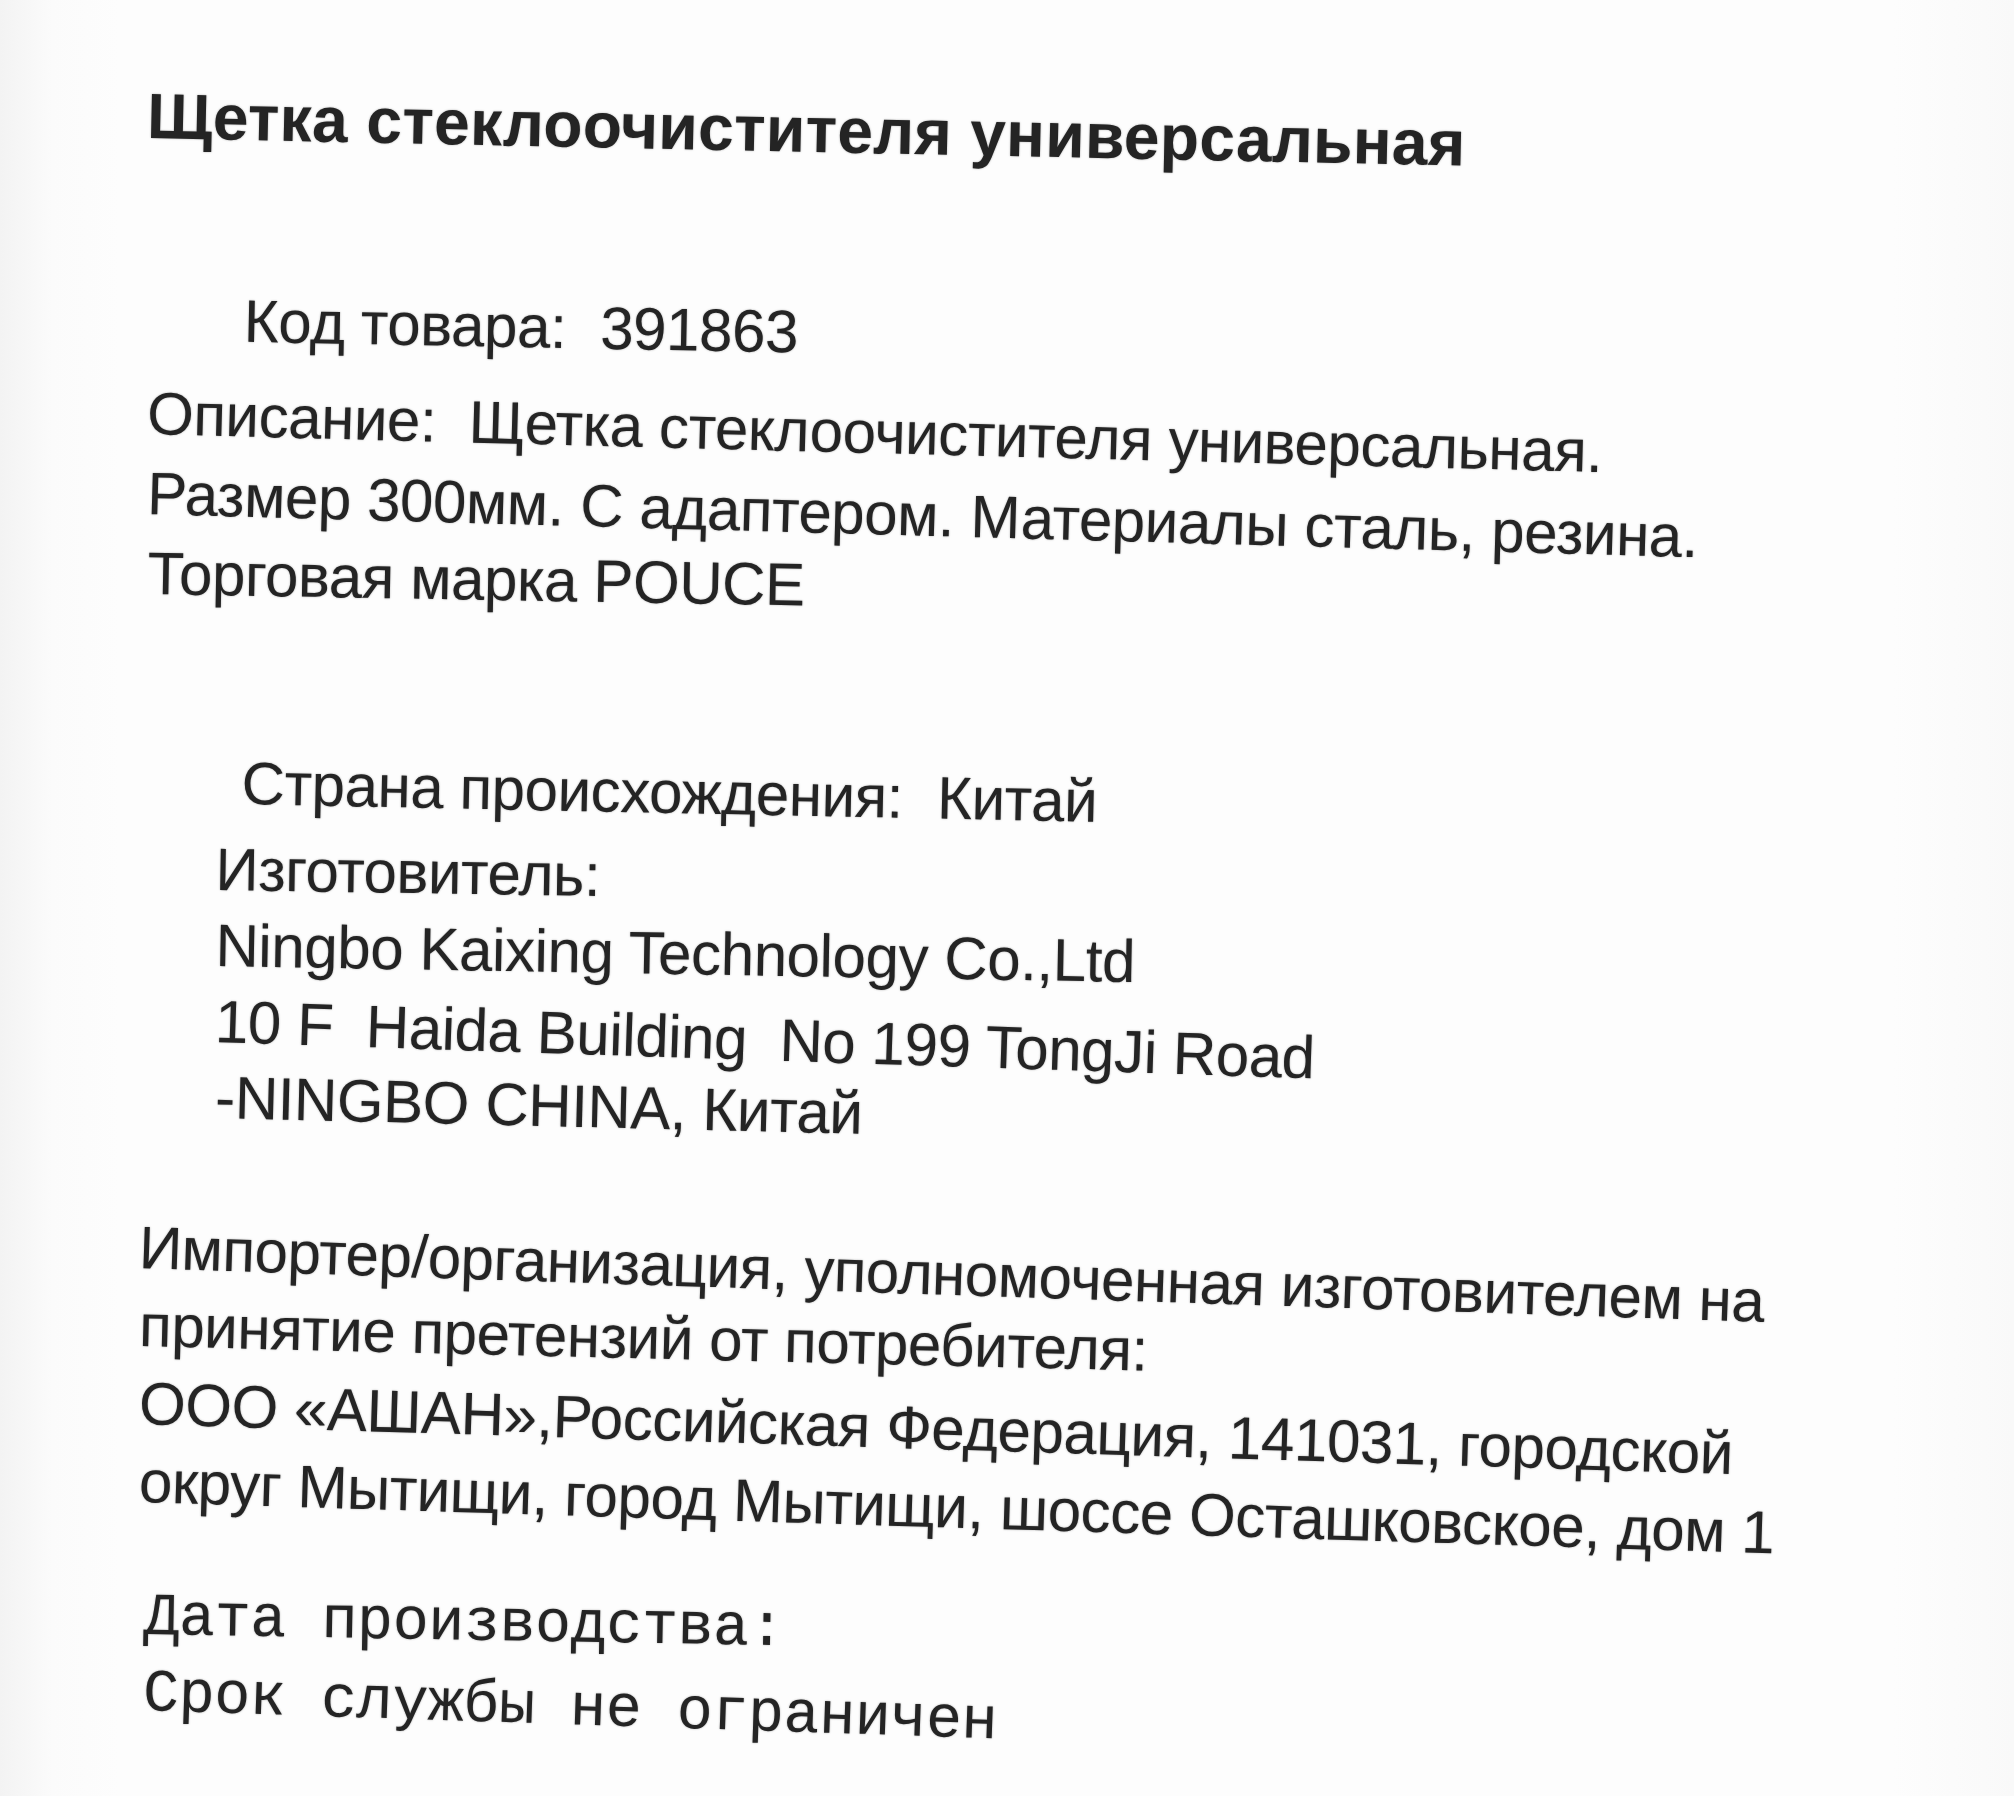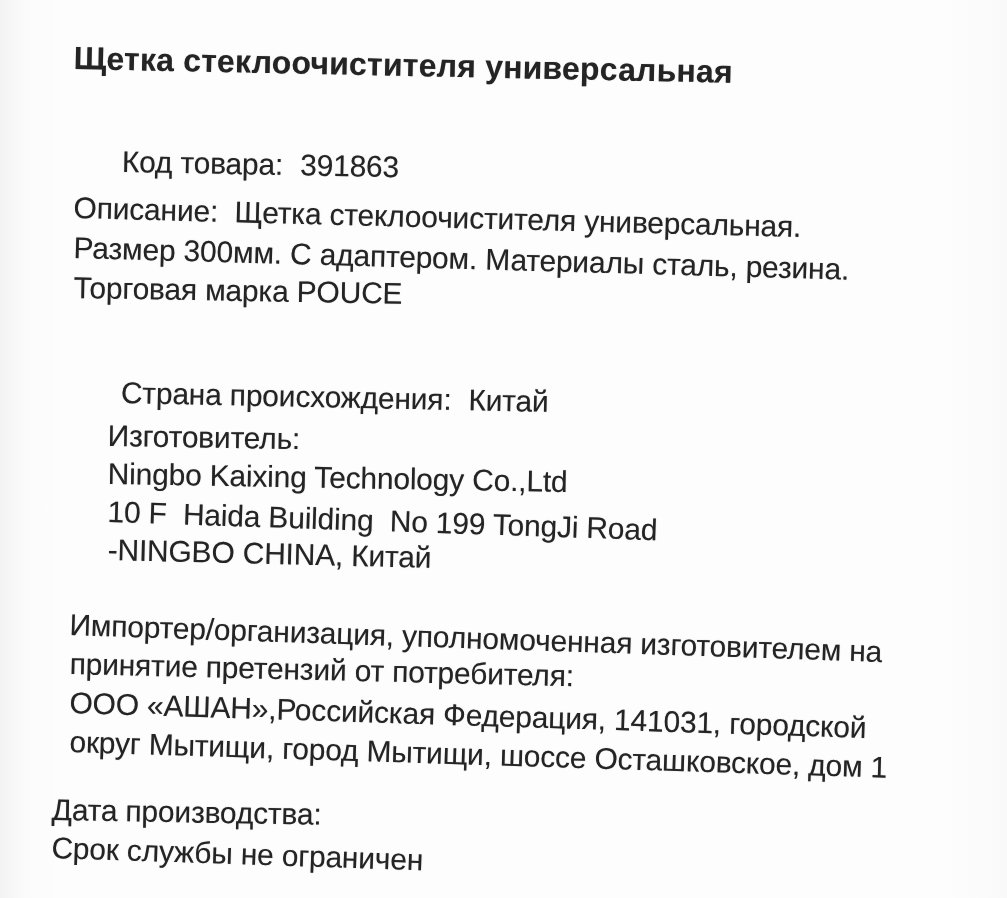--- a/index.html
+++ b/index.html
@@ -80,18 +80,18 @@
     <div class="line t14">-NINGBO CHINA, Китай</div>
   </div>
 
   <div class="sec lh39" style="left:70px; top:610px;">
     <div class="line t19">Импортер/организация, уполномоченная изготовителем на</div>
     <div class="line t14">принятие претензий от потребителя:</div>
     <div class="line t18">ООО «АШАН»,Российская Федерация, 141031, городской</div>
     <div class="line t18">округ Мытищи, город Мытищи, шоссе Осташковское, дом 1</div>
   </div>
 
-  <div class="sec lh38" style="left:52px; top:795px;">
+  <div class="sec lh38" style="left:72px; top:795px;font-family:Liberation Mono, monospace;">
     <div class="line t10">Дата производства:</div>
     <div class="line t19">Срок службы не ограничен</div>
   </div>
 
 </div>
 
 </body></html>

